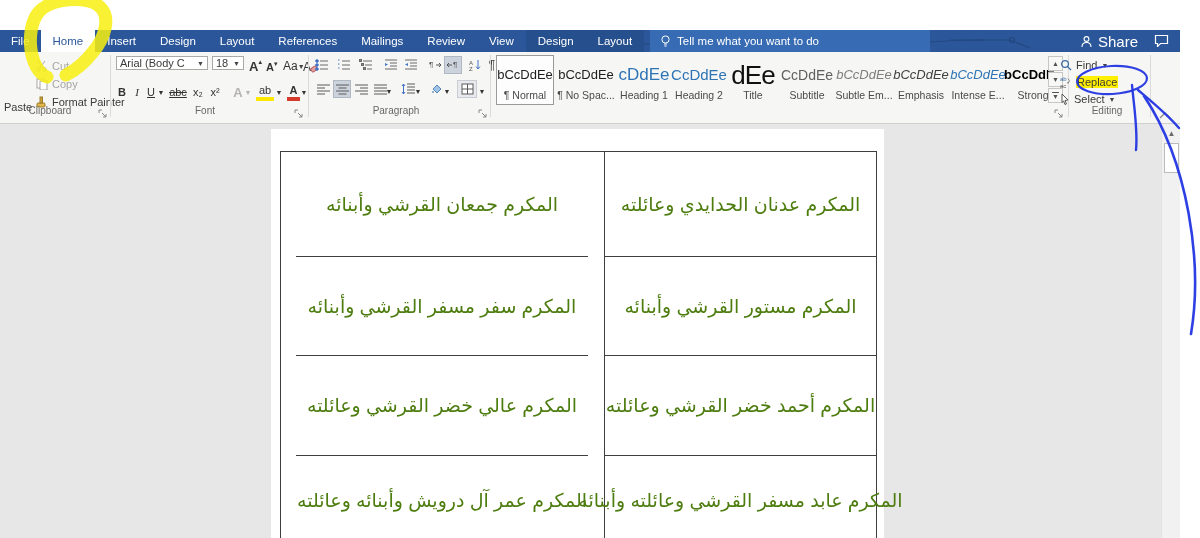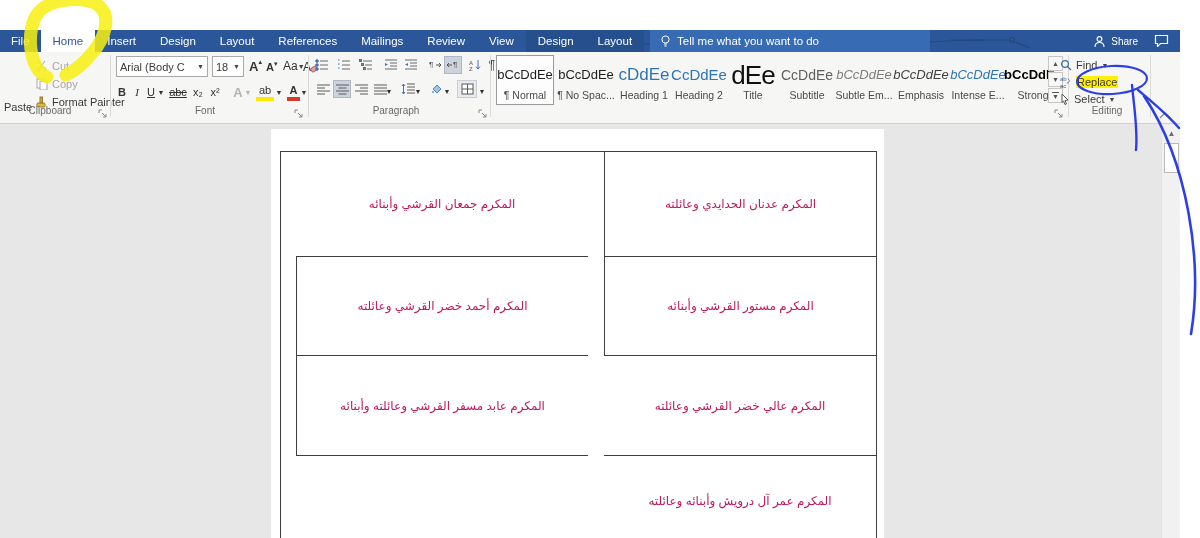--- a/index.html
+++ b/index.html
@@ -9,39 +9,39 @@
 
   
   .topstrip { position:absolute; left:0; top:0; width:1200px; height:30px; background:#ffffff; }
   .titlebar { position:absolute; left:0; top:30px; width:1183px; height:22px; background:#2b579a; display:flex; align-items:stretch; }
   .decor { position:absolute; left:520px; top:-26px; width:560px; height:48px; opacity:.45; pointer-events:none; }
   .tab { color:#fff; font-size:11.5px; display:flex; align-items:center; padding:0 12px; white-space:nowrap; position:relative; z-index:2; }
   .tab.file { padding:0 11px; }
   .tab.active { background:#fff; color:#2b579a; }
   .tab.ctx { background:#26508d; }
   .tellme { display:flex; align-items:center; gap:6px; color:#fff; font-size:11.5px; background:#376bb3; padding:0 12px 0 10px; margin-left:6px; width:280px; z-index:2;}
-  .share { position:absolute; right:45px; top:0; height:22px; display:flex; align-items:center; gap:5px; color:#fff; font-size:10px; z-index:2;}
+  .share { position:absolute; right:45px; top:0; height:22px; display:flex; align-items:center; gap:5px; color:#fff; font-size:15px; z-index:2;}
   .comment { position:absolute; right:14px; top:4px; z-index:2;}
 
   
   .ribbon { position:absolute; left:0; top:52px; width:1183px; height:72px; background:#f6f6f5; border-bottom:1px solid #d2d0ce; font-size:11px; color:#3b3a39; }
   .vsep { position:absolute; top:3px; width:1px; height:62px; background:#dcdad8; }
   .grplabel { position:absolute; top:53px; font-size:10px; color:#696867; text-align:center; }
   .launcher { position:absolute; top:57px; width:11px; height:11px; cursor:pointer; }
   .launcher svg { display:block; }
 
   
   .paste { position:absolute; left:3px; top:3px; width:30px; height:52px; display:flex; flex-direction:column; align-items:center; cursor:pointer;gap:44px; }
   .paste .lbl { font-size:11px; margin-top:2px; }
   .caret { font-size:7px; color:#444; line-height:5px; }
   .smallbtn { position:absolute; left:36px; height:17px; display:flex; align-items:center; gap:4px; font-size:11px; cursor:pointer; white-space:nowrap; }
   .disabled { color:#a8a6a4; }
 
   
-  .combo { position:absolute; top:4px; height:21px; background:#fff; border:1px solid #aaa9a8; display:flex; align-items:center; font-size:11px; padding:0 3px; justify-content:space-between; cursor:pointer; }
+  .combo { position:absolute; top:4px; height:14px; background:#fff; border:1px solid #aaa9a8; display:flex; align-items:center; font-size:11px; padding:0 3px; justify-content:space-between; cursor:pointer; }
   .fbtn { position:absolute; display:flex; align-items:center; justify-content:center; height:18px; cursor:pointer; color:#333; }
   .row2 { top:31px; }
   .bold { font-weight:bold; } .ital { font-style:italic; font-family:"Liberation Serif",serif; }
   .und { text-decoration:underline; }
   .strike span{ text-decoration:line-through; }
   .hl { border-bottom:4px solid #ffe800; line-height:11px; }
   .fc { border-bottom:4px solid #d43b2a; line-height:11px; font-weight:bold;}
   .grayA { color:#b5b3b1; font-weight:bold; }
 
   
@@ -70,21 +70,21 @@
 
   
   .edbtn { position:absolute; left:1060px; height:16px; display:flex; align-items:center; gap:4px; font-size:11px; cursor:pointer; white-space:nowrap; }
   .replace-label { background:#ffef00; padding:0 1px; }
   .chevron { position:absolute; left:1158px; top:58px; width:16px; height:12px; cursor:pointer; }
 
   
   .docarea { position:absolute; left:0; top:124px; width:1161px; height:414px; background:#e7e7e7; }
   .page { position:absolute; left:271px; top:5px; width:613px; height:409px; background:#fff; }
   .wtable { position:absolute; left:9px; top:22px; width:597px; direction:rtl; display:grid; grid-template-columns:288px 308px; grid-template-rows:105px 99px 100px 90px; border-top:1px solid #3f3f3f; border-left:1px solid #3f3f3f; border-right:1px solid #3f3f3f; }
-  .cell { border-bottom:1px solid #3f3f3f; display:flex; align-items:center; justify-content:center; font-size:12px; color:#be185d; direction:rtl; white-space:nowrap; overflow:visible;margin-left:16px; }
+  .cell { border-bottom:1px solid #3f3f3f; display:flex; align-items:center; justify-content:center; font-size:19px; color:#4d7c0f; direction:rtl; white-space:nowrap; overflow:visible;margin-left:16px; }
   .cell.cleft { border-left:none; }
   .cell.cright { border-left:1px solid #3f3f3f; }
 
   
   .scroll { position:absolute; left:1161px; top:124px; width:19px; height:414px; background:#f2f1f1; border-left:1px solid #e3e2e1; }
   .scroll .up { position:absolute; left:2px; top:2px; width:15px; height:15px; color:#6d6b6a; font-size:8px; display:flex; align-items:center; justify-content:center; cursor:pointer; }
   .scroll .thumb { position:absolute; left:2px; top:19px; width:15px; height:30px; background:#ffffff; border:1px solid #bdbbb9; cursor:grab; }
   .rightstrip { position:absolute; left:1180px; top:28px; width:20px; height:510px; background:#fff; }
 
   .ann { position:absolute; left:0; top:0; width:1200px; height:538px; pointer-events:none; z-index:50; }
@@ -477,20 +477,21 @@
         </svg>
     </div>
   </div>
 
   <div class="docarea">
     <div class="page">
       <div class="wtable">
         <div class="cell cright">المكرم عدنان الحدايدي وعائلته</div>
         <div class="cell cleft">المكرم جمعان القرشي وأبنائه</div>
         <div class="cell cright">المكرم مستور القرشي وأبنائه</div>
+        <div class="cell cleft">المكرم سفر مسفر القرشي وأبنائه</div>
         <div class="cell cright">المكرم أحمد خضر القرشي وعائلته</div>
         <div class="cell cleft">المكرم عالي خضر القرشي وعائلته</div>
         <div class="cell cright">المكرم عابد مسفر القرشي وعائلته وأبنائه</div>
         <div class="cell cleft">المكرم عمر آل درويش وأبنائه وعائلته</div>
       </div>
     </div>
   </div>
 
   <div class="scroll">
     <div class="up">▲</div>

